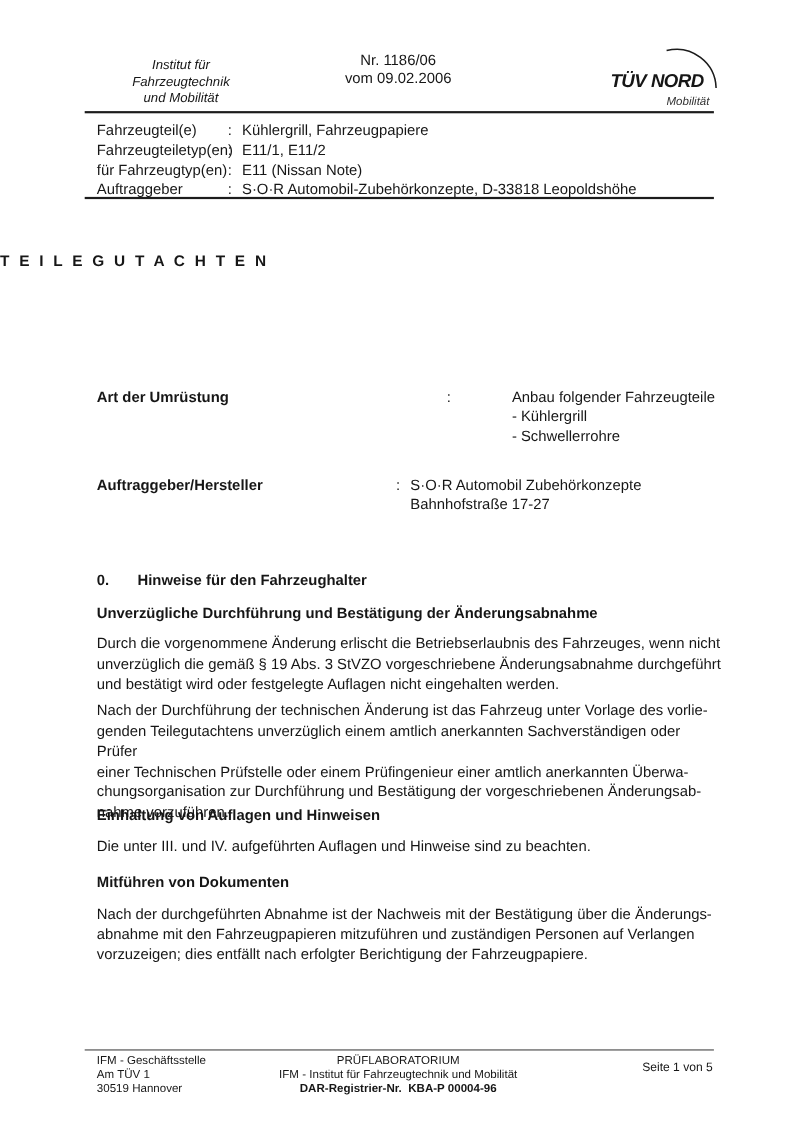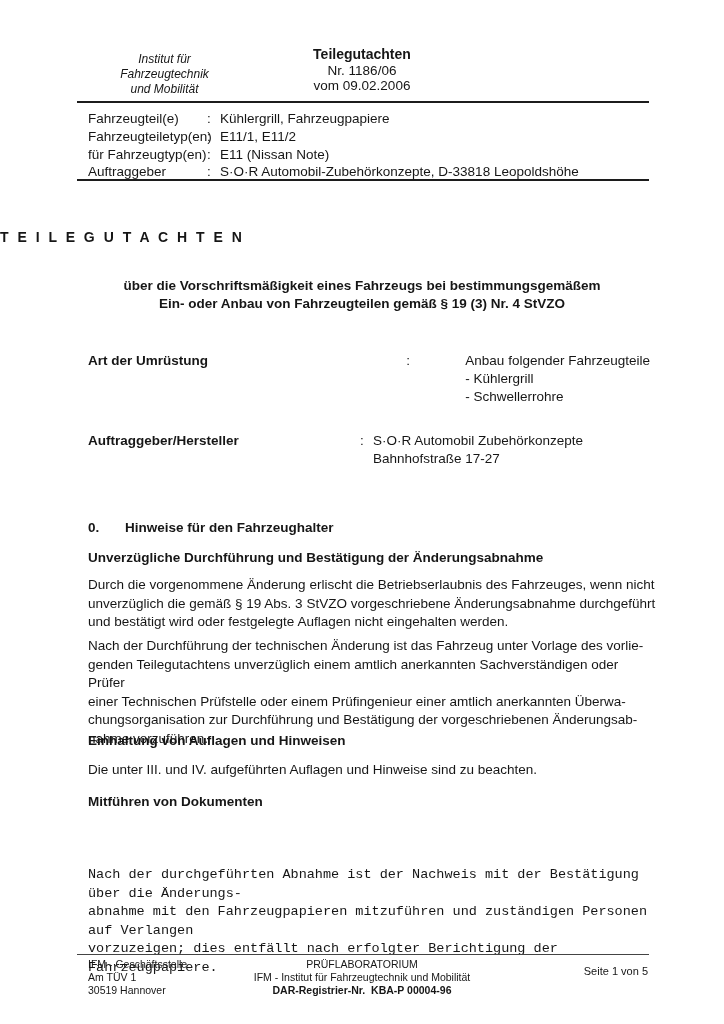--- a/index.html
+++ b/index.html
@@ -68,45 +68,51 @@
   .body-text { left:88px; width:568px; font-size:13.5px; line-height:18.6px; }
   .h-section { display:flex; font-weight:bold; top:519px; }
   .h-number { width:37px; flex:none; }
   .bold-line { font-weight:bold; }
   .t-sub1  { top:549px; }
   .t-para1 { top:576px; }
   .t-para2 { top:637px; }
   .t-sub2  { top:732px; }
   .t-para3 { top:761px; }
   .t-sub3  { top:793px; }
-  .t-para4 { top:866px;font-family:Liberation Mono, monospace; }
+  .t-para4 { top:822px; }
 
   
   .footer-left   { left:88px;  top:958px; font-size:10.5px; line-height:13px; }
   .footer-center { left:162px; right:162px; top:958px; text-align:center; font-size:10.5px; line-height:13px; }
   .footer-center .reg { font-weight:bold; white-space:pre; }
   .footer-right  { right:76px; top:965px; font-size:11px; }
 </style>
 </head>
 <body>
 
 <div class="page">
 
   <div class="abs inst">
       <div>Institut für</div>
       <div>Fahrzeugtechnik</div>
       <div>und Mobilität</div>
     </div>
 
   <div class="abs doc-head">
-    <div class="doc-type">Teilegutachten</div>
     <div>Nr. 1186/06</div>
     <div>vom 09.02.2006</div>
   </div>
 
+  <div class="abs logo">
+    <svg width="145" height="70" viewBox="0 0 145 70">
+      <path d="M 56 10 A 36 36 0 0 1 101 44" fill="none" stroke="#1c1c1c" stroke-width="1.4"></path>
+    </svg>
+    <div class="logo-text">TÜV NORD</div>
+    <div class="logo-sub">Mobilität</div>
+  </div>
 
   <div class="abs rule rule-header"></div>
 
   <div class="abs info">
     <div class="info-row">
       <span class="info-label">Fahrzeugteil(e)</span>
       <span class="colon-cell">:</span>
       <span>Kühlergrill, Fahrzeugpapiere</span>
     </div>
     <div class="info-row">
@@ -122,24 +128,20 @@
     <div class="info-row">
       <span class="info-label">Auftraggeber</span>
       <span class="colon-cell">:</span>
       <span>S·O·R Automobil-Zubehörkonzepte, D-33818 Leopoldshöhe</span>
     </div>
   </div>
 
   <div class="abs rule rule-info"></div>
 
   <div class="abs title">T E I L E G U T A C H T E N</div>
-  <div class="abs subtitle">
-      <div>über die Vorschriftsmäßigkeit eines Fahrzeugs bei bestimmungsgemäßem</div>
-      <div>Ein- oder Anbau von Fahrzeugteilen gemäß § 19 (3) Nr. 4 StVZO</div>
-    </div>
 
   <div class="abs kv-section sec-conversion">
     <span class="kv-label">Art der Umrüstung</span>
     <span class="colon-cell">:</span>
     <span>
         <div>Anbau folgender Fahrzeugteile</div>
         <div>- Kühlergrill</div>
         <div>- Schwellerrohre</div>
       </span>
   </div>

